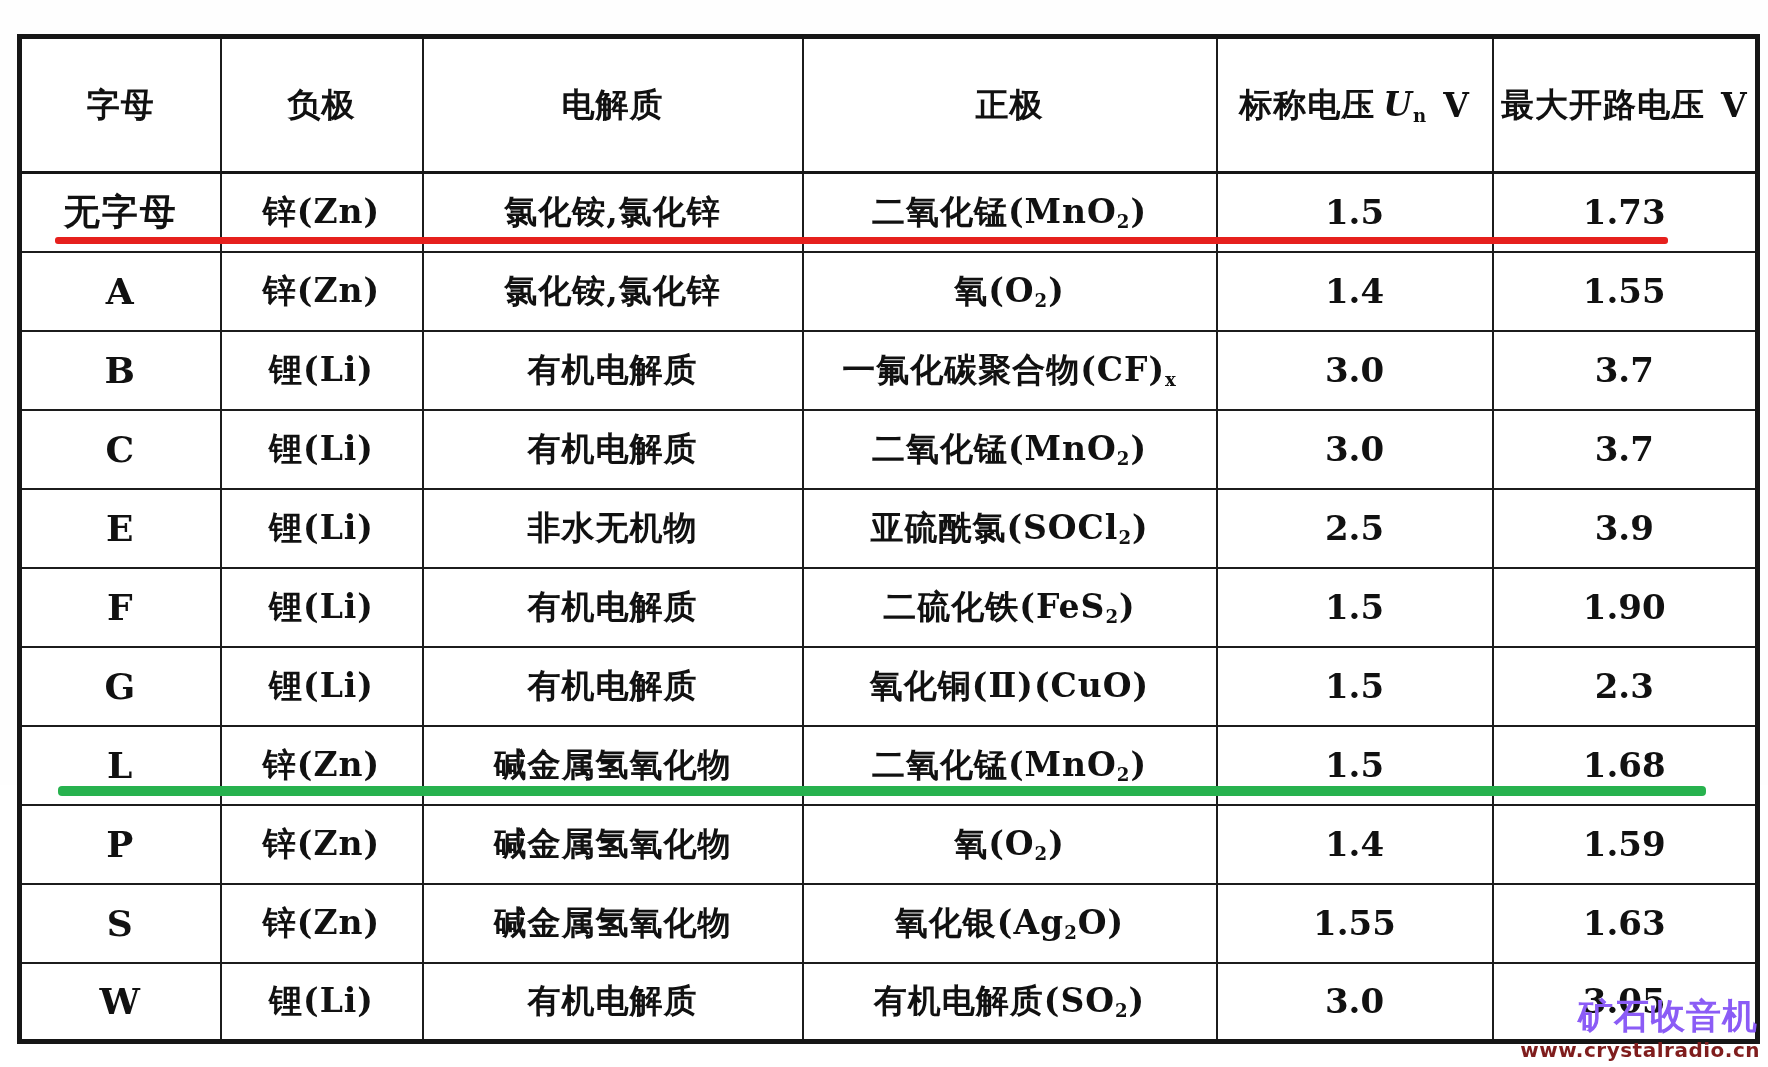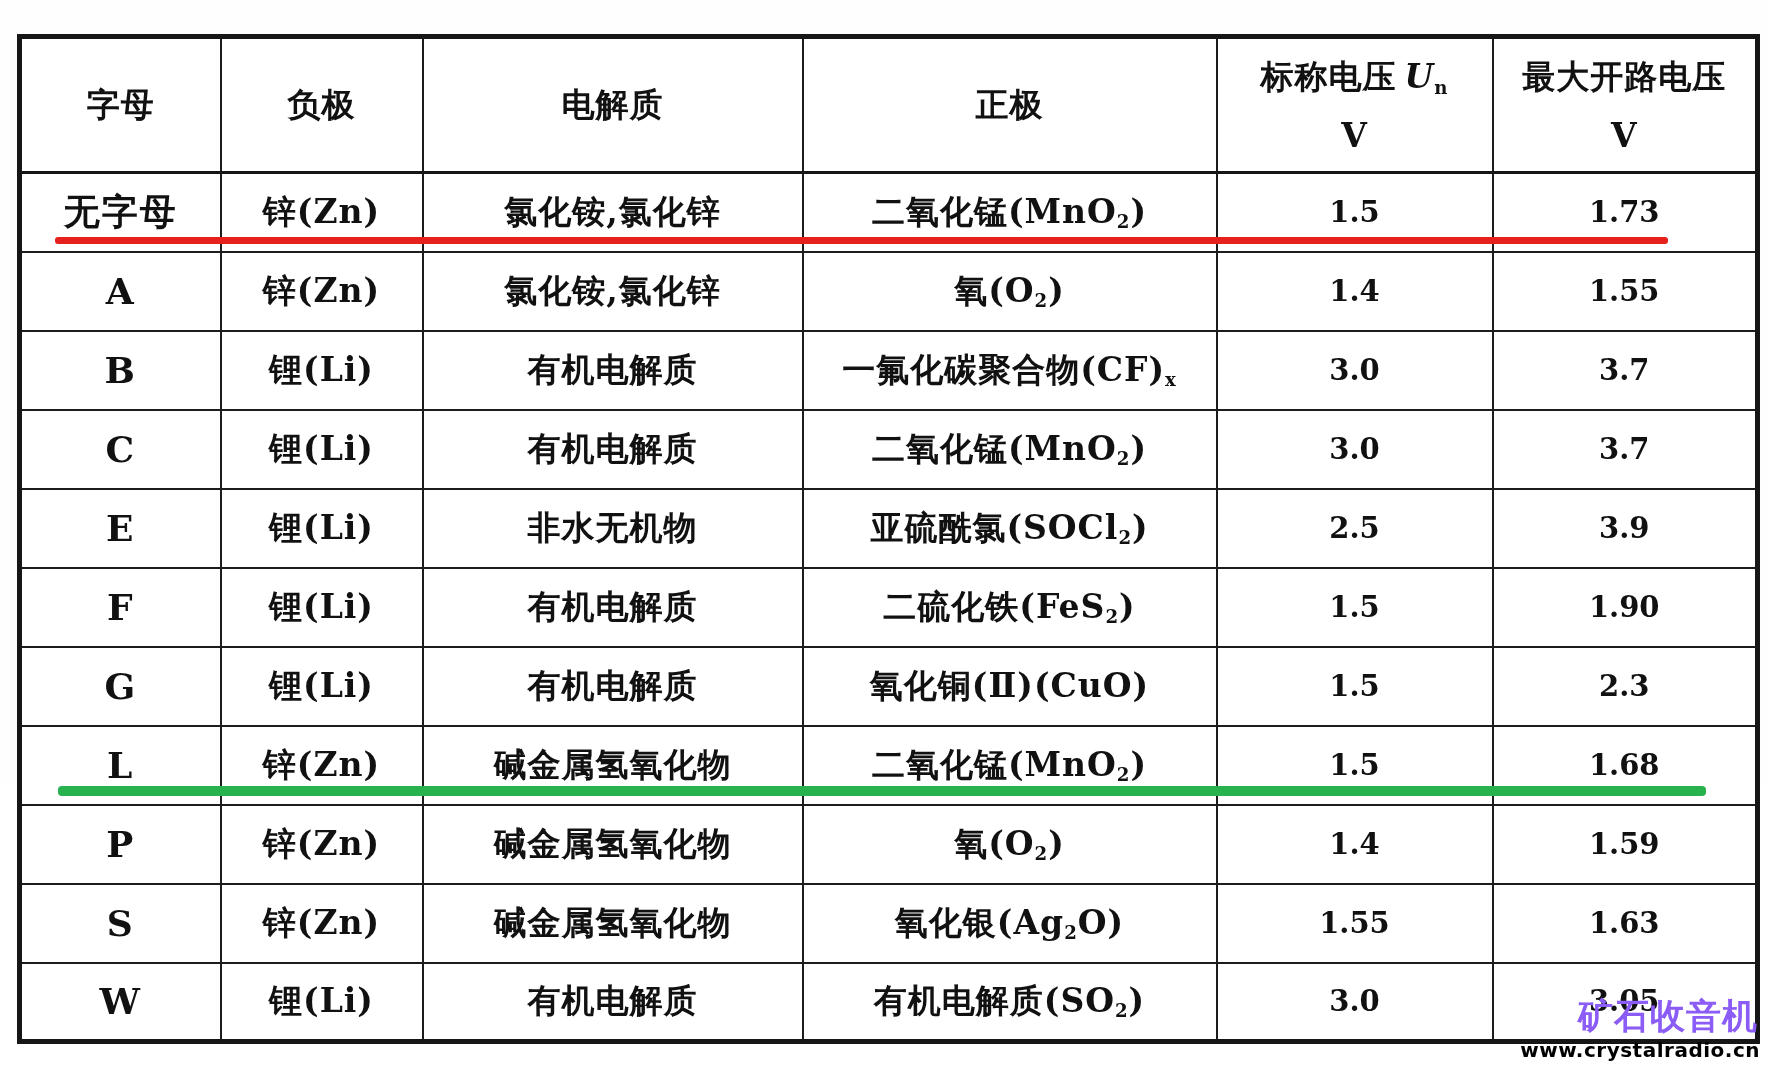--- a/index.html
+++ b/index.html
@@ -28,41 +28,41 @@
     font-size:33px;
     padding:0;
     letter-spacing:1px;
   }
   .spec thead th{border-bottom:3px solid #161616;height:132px;}
   .spec tbody tr{height:79px;margin-top:9px;}
 
   col.c1{width:201px;} col.c2{width:202px;} col.c3{width:380px;}
   col.c4{width:414px;} col.c5{width:276px;} col.c6{width:265px;}
 
-  .hdr-2line{display:flex;flex-direction:column;align-items:center;justify-content:center;gap:16px;}
+  .hdr-2line{display:flex;flex-direction:row;align-items:center;justify-content:center;gap:16px;}
   .hdr-sym{font-style:italic;font-weight:bold;margin-left:8px;}
   .hdr-sub{font-size:0.55em;vertical-align:-0.35em;font-weight:bold;}
 
   td.c-letter{font-size:36px;letter-spacing:2px;}
-  td.c-num{font-size:29px;letter-spacing:0;}
+  td.c-num{font-size:34px;letter-spacing:0;}
 
   .sub{font-size:0.55em;vertical-align:-0.3em;}
 
   .red-line{
     position:absolute;left:55px;top:237px;width:1613px;height:7px;
     background:#e6201d;border-radius:3px;z-index:5;
   }
   .green-line{
     position:absolute;left:58px;top:786px;width:1648px;height:10px;
     background:#27b24e;border-radius:4px;z-index:5;
   }
 
   .wm{position:absolute;z-index:6;text-align:right;font-family:"DejaVu Sans","Liberation Sans",sans-serif;}
   .wm-title{right:10px;top:993px;font-size:35px;font-weight:bold;color:#8b5cf6;letter-spacing:1px;}
-  .wm-url{right:8px;top:1038px;font-size:20px;font-weight:bold;color:#000000;letter-spacing:0.5px;}
+  .wm-url{right:8px;top:1038px;font-size:20px;font-weight:bold;color:#7f1d1d;letter-spacing:0.5px;}
 </style>
 </head>
 <body>
 
 <div class="page">
 
   <table class="spec">
     <colgroup>
       <col class="c1">
         <col class="c2">

